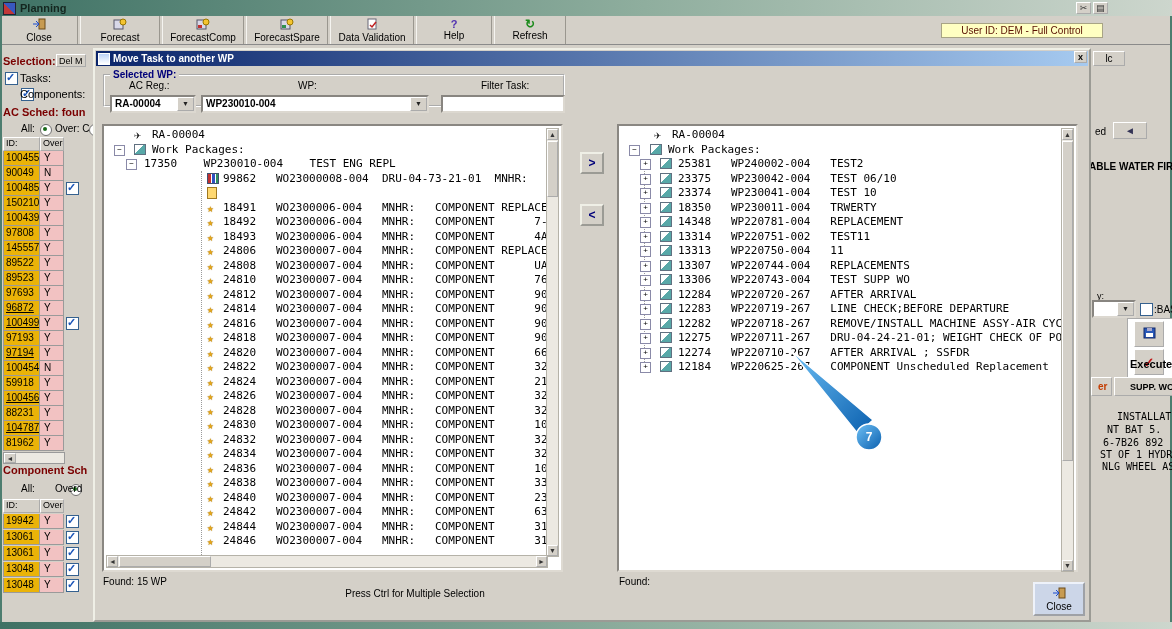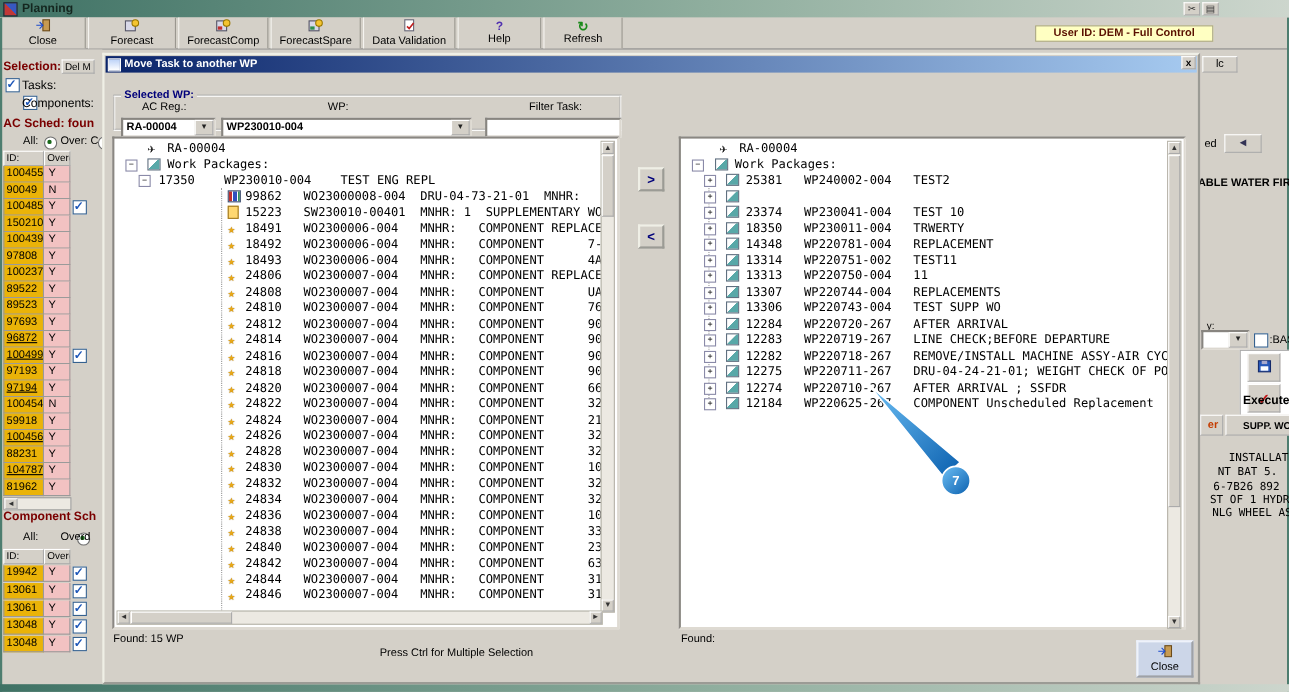--- a/index.html
+++ b/index.html
@@ -10,21 +10,21 @@
     background:linear-gradient(90deg,#3f7265,#8fae9e 55%,#cdd6cd);display:flex;align-items:center;padding-left:3px;box-sizing:border-box}
   .app-ico{width:11px;height:11px;background:linear-gradient(45deg,#c03838 50%,#3858c0 50%);border:1px solid #223;flex:0 0 auto}
   .titlebar .title{font-weight:bold;color:#14261f;margin-left:4px;font-size:11px}
   .tb-sys{position:absolute;top:2px;width:15px;height:12px;background:#d4d0c8;border:1px outset #fff;
     font-size:9px;line-height:11px;text-align:center;color:#333;padding:0}
   .toolbar{position:absolute;left:0;top:16px;width:1172px;height:29px;background:#d4d0c8;border-bottom:1px solid #8a8a8a;box-sizing:border-box}
   .tool{position:absolute;top:0;height:28px;display:flex;flex-direction:column;align-items:center;justify-content:center;
     border-left:1px solid #f5f4f0;border-right:1px solid #9a978f;background:#d4d0c8;box-sizing:border-box;font-size:10px;gap:0}
   .tool .lbl{margin-top:0px;white-space:nowrap}
   .user-badge{position:absolute;left:941px;top:23px;width:162px;height:15px;background:#ffffc2;border:1px solid #a8a485;
-    font-weight:bold;color:#5a1000;font-size:10px;line-height:14px;text-align:center;box-sizing:border-box;z-index:5}
+    font-weight:normal;color:#5a1000;font-size:10px;line-height:14px;text-align:center;box-sizing:border-box;z-index:5}
   .edge{position:absolute;background:#4d7d6f;z-index:1}
   .bottombar{position:absolute;left:0;top:622px;width:1172px;height:7px;
     background:linear-gradient(90deg,#3f7265,#8fae9e 55%,#cdd6cd);z-index:6}
   
   .sidebar{position:absolute;left:2px;top:45px;width:91px;height:577px;overflow:hidden;background:#d4d0c8}
   .sb-abs{position:absolute;white-space:nowrap}
   .maroon{color:#7a0000;font-weight:bold}
   .sb-btn{background:#d4d0c8;border:1px outset #fff;font-size:9px;padding:0 2px;height:13px;line-height:12px}
   .cb{display:inline-block;width:11px;height:11px;background:#fff;border:1px solid #35618f;position:relative;box-sizing:content-box;vertical-align:middle}
   .cb.checked::after{content:"✓";position:absolute;left:0px;top:-2px;color:#1d56b8;font-weight:bold;font-size:11px}
@@ -48,21 +48,21 @@
   .mono{font-family:"DejaVu Sans Mono",monospace}
   
   .dialog{position:absolute;left:93px;top:48px;width:998px;height:574px;background:#d4d0c8;
     border:2px outset #efefe6;box-sizing:border-box;z-index:10}
   .dlg-title{position:absolute;left:1px;top:1px;right:1px;height:15px;
     background:linear-gradient(90deg,#0a246a,#a6caf0);color:#fff;font-weight:bold;font-size:10px;
     display:flex;align-items:center;padding:0 2px;box-sizing:border-box}
   .dlg-ico{width:10px;height:10px;background:linear-gradient(#bcd2f8,#fff);border:1px solid #fff;margin-right:3px;flex:0 0 auto}
   .dlg-x{position:absolute;right:2px;top:1px;width:13px;height:12px;background:#d4d0c8;border:1px outset #fff;
     color:#000;font-size:9px;font-weight:bold;line-height:10px;text-align:center;padding:0}
-  .groupbox{position:absolute;left:8px;top:36px;width:462px;height:33px;border:2px groove #fff;box-sizing:border-box}
+  .groupbox{position:absolute;left:8px;top:24px;width:462px;height:33px;border:2px groove #fff;box-sizing:border-box}
   .legend{position:absolute;top:-7px;left:5px;background:#d4d0c8;padding:0 3px;color:#00007a;font-weight:bold;font-size:10px}
   .fldlbl{position:absolute;font-size:10px}
   .combo{position:absolute;height:18px;background:#fff;border:2px inset #dcd8d0;display:flex;box-sizing:border-box}
   .combo .val{flex:1;padding:1px 3px;font-size:10px;font-weight:bold;overflow:hidden;white-space:nowrap}
   .combo .dd{width:15px;background:#d4d0c8;border:1px outset #fff;font-size:7px;line-height:12px;text-align:center;color:#222}
   .txt-input{position:absolute;height:18px;background:#fff;border:2px inset #dcd8d0;box-sizing:border-box;font-size:10px;padding:1px 3px;width:124px}
   .movebtn{position:absolute;width:24px;height:22px;background:#d4d0c8;border:2px outset #efefe6;
     color:#00007a;font-weight:bold;font-size:12px;line-height:18px;text-align:center;padding:0}
   
   .tree{position:absolute;background:#fff;border:2px inset #dedad2;box-sizing:border-box;
@@ -204,21 +204,21 @@
         <span class="cb checked" style="visibility: hidden;"></span>
       </div>
 
       <div class="srow">
         <span class="sid">97808</span>
         <span class="sflag">Y</span>
         <span class="cb checked" style="visibility: hidden;"></span>
       </div>
 
       <div class="srow">
-        <span class="sid">100237</span>
+        <span class="sid">145557</span>
         <span class="sflag">Y</span>
         <span class="cb checked" style="visibility: hidden;"></span>
       </div>
 
       <div class="srow">
         <span class="sid">89522</span>
         <span class="sflag">Y</span>
         <span class="cb checked" style="visibility: hidden;"></span>
       </div>
 
@@ -414,21 +414,20 @@
       <div class="guide" style="left:95px;top:43px;height:398px"></div>
       <div>
 
           <div class="trow">
             <span class="ti tico-chart" style="left:101px"></span>
             <span class="ttext" style="left:117px">99862   WO23000008-004  DRU-04-73-21-01  MNHR:   REM</span>
           </div>
 
           <div class="trow">
             <span class="ti tico-ydoc" style="left:101px"></span>
-            <span class="ttext" style="left:117px">15223   SW230010-00401  MNHR: 1  SUPPLEMENTARY WO</span>
           </div>
 
 
           <div class="trow">
             <span class="ti tico-star" style="left:101px"></span>
             <span class="ttext" style="left:117px">18491   WO2300006-004   MNHR:   COMPONENT REPLACE, TR</span>
           </div>
 
           <div class="trow">
             <span class="ti tico-star" style="left:101px"></span>
@@ -578,20 +577,21 @@
 
           <div class="trow">
             <span class="exp" style="left:19px">+</span>
             <span class="ti tico-wpdoc" style="left:39px"></span>
             <span class="ttext" style="left:57px">25381   WP240002-004   TEST2</span>
           </div>
 
           <div class="trow">
             <span class="exp" style="left:19px">+</span>
             <span class="ti tico-wpdoc" style="left:39px"></span>
+            <span class="ttext" style="left:57px">23375   WP230042-004   TEST 06/10</span>
           </div>
 
           <div class="trow">
             <span class="exp" style="left:19px">+</span>
             <span class="ti tico-wpdoc" style="left:39px"></span>
             <span class="ttext" style="left:57px">23374   WP230041-004   TEST 10</span>
           </div>
 
           <div class="trow">
             <span class="exp" style="left:19px">+</span>

